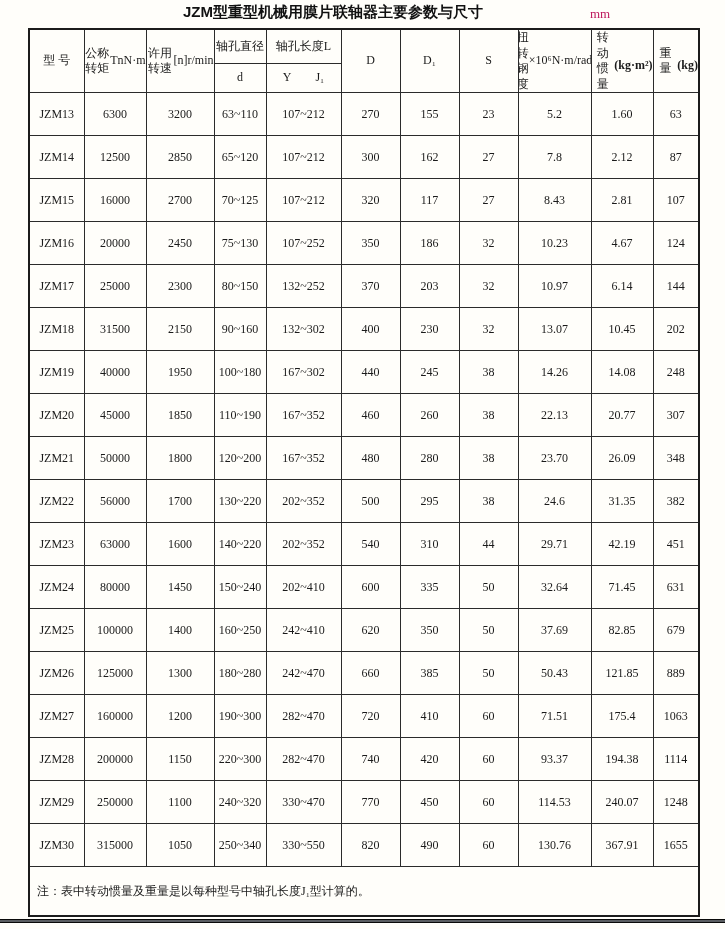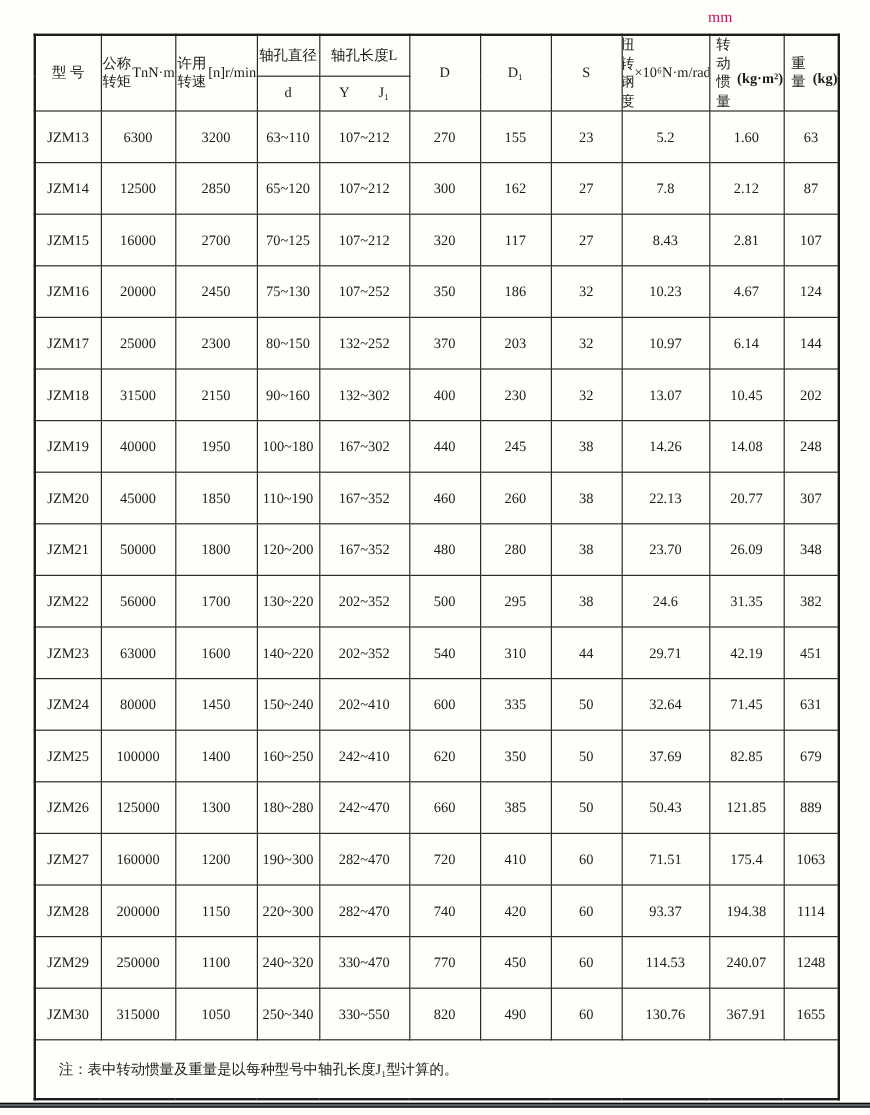--- a/index.html
+++ b/index.html
@@ -52,37 +52,38 @@
   }
   thead tr.h1 { height: 33px; }
   thead tr.h2 { height: 28px; }
   tbody td { height: 42px; }
   .hstack { display: flex; flex-direction: row; justify-content: center; align-items: center; }
   .hstack.gap2 > div + div { margin-top: 10px; font-weight: bold; }
   .yj { display: flex; justify-content: center; gap: 24px; }
   tfoot td.note-cell {
     height: 48px;
     text-align: left;
-    padding-left: 19px;
+    padding-left: 7px;
     font-size: 12px;
   }
   .bottom-bar {
     position: absolute;
     left: 0; top: 919px;
     width: 725px; height: 2px;
     background: #5a5d61;
     border-top: 1px solid #0a0a0a;
     border-bottom: 1px solid #0a0a0a;
   }
 </style>
 </head>
 <body>
 
 <div class="page">
 
+  <h1 class="title">JZM型重型机械用膜片联轴器主要参数与尺寸</h1>
   <span class="unit">mm</span>
 
   <table class="spec-table">
     <colgroup>
       <col style="width:55px">
         <col style="width:62px">
         <col style="width:68px">
       <col style="width:52px">
         <col style="width:75px">
         <col style="width:59px">

